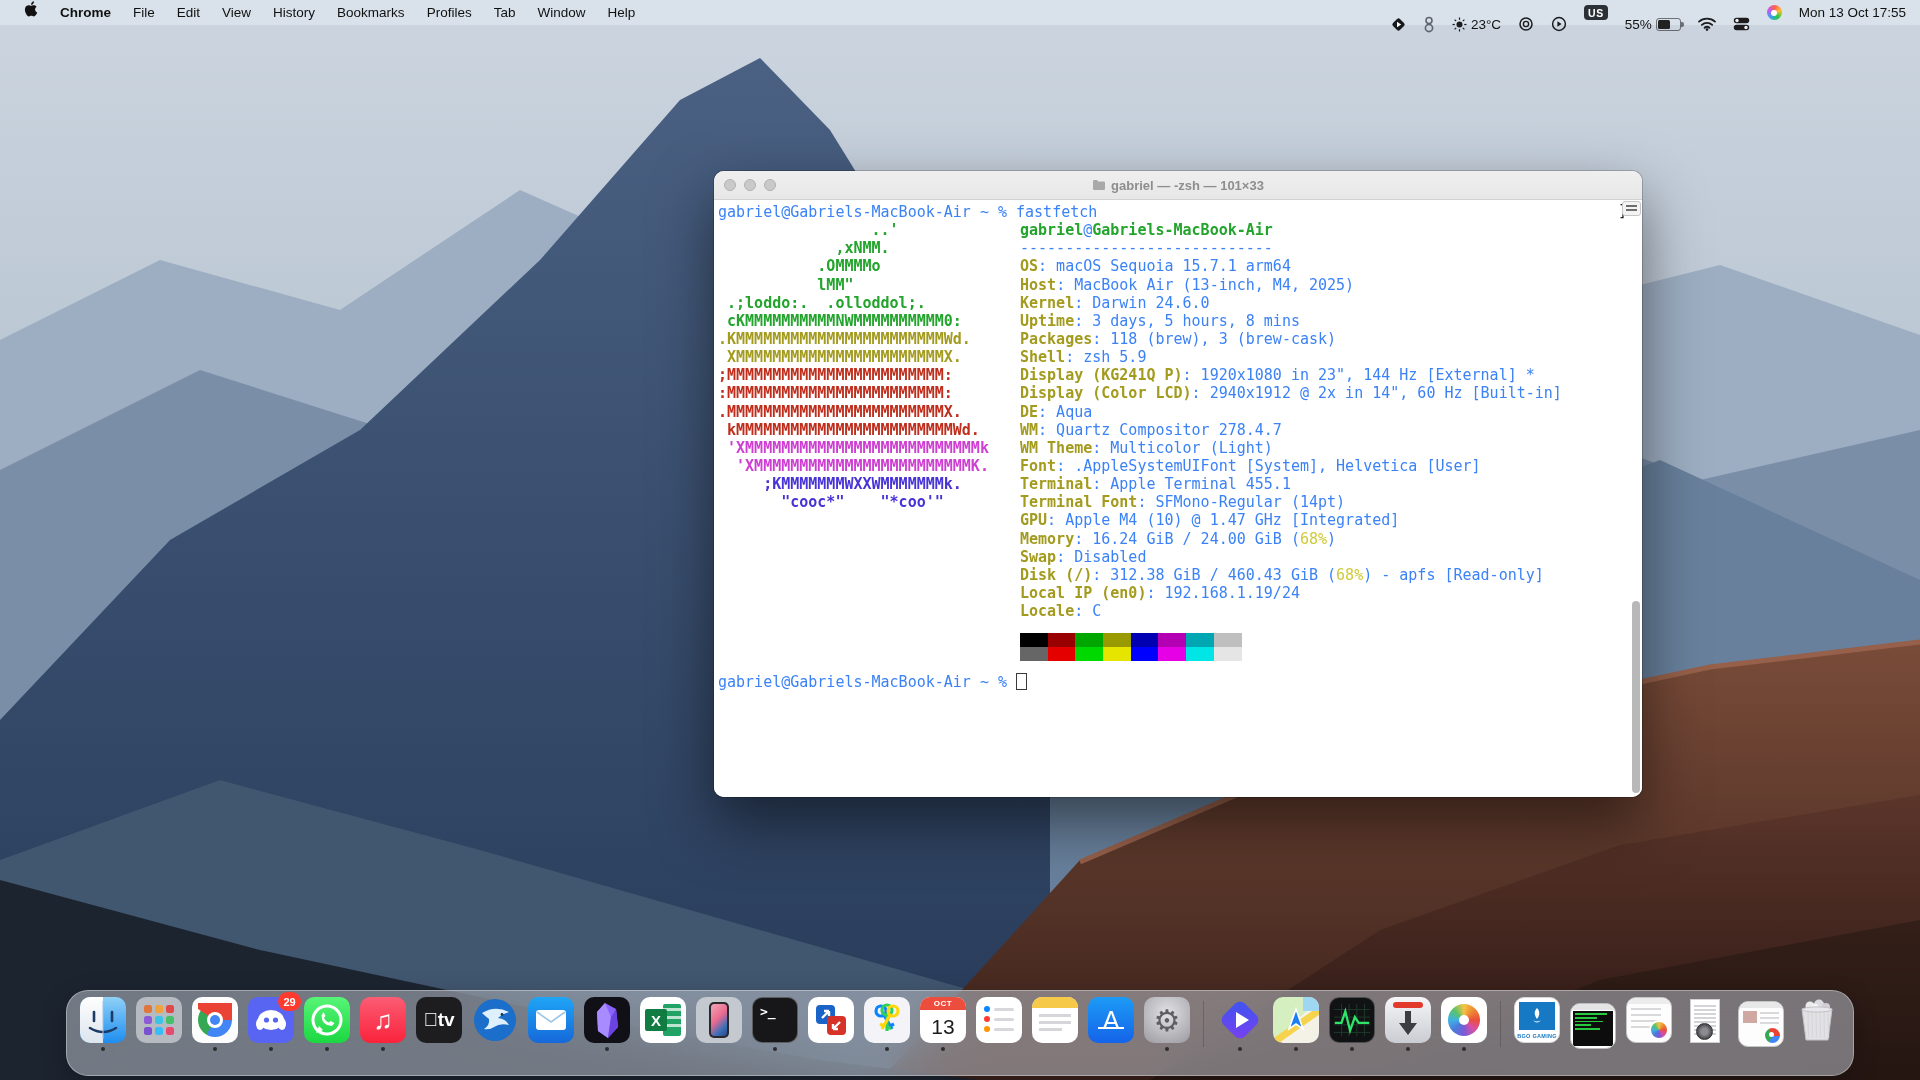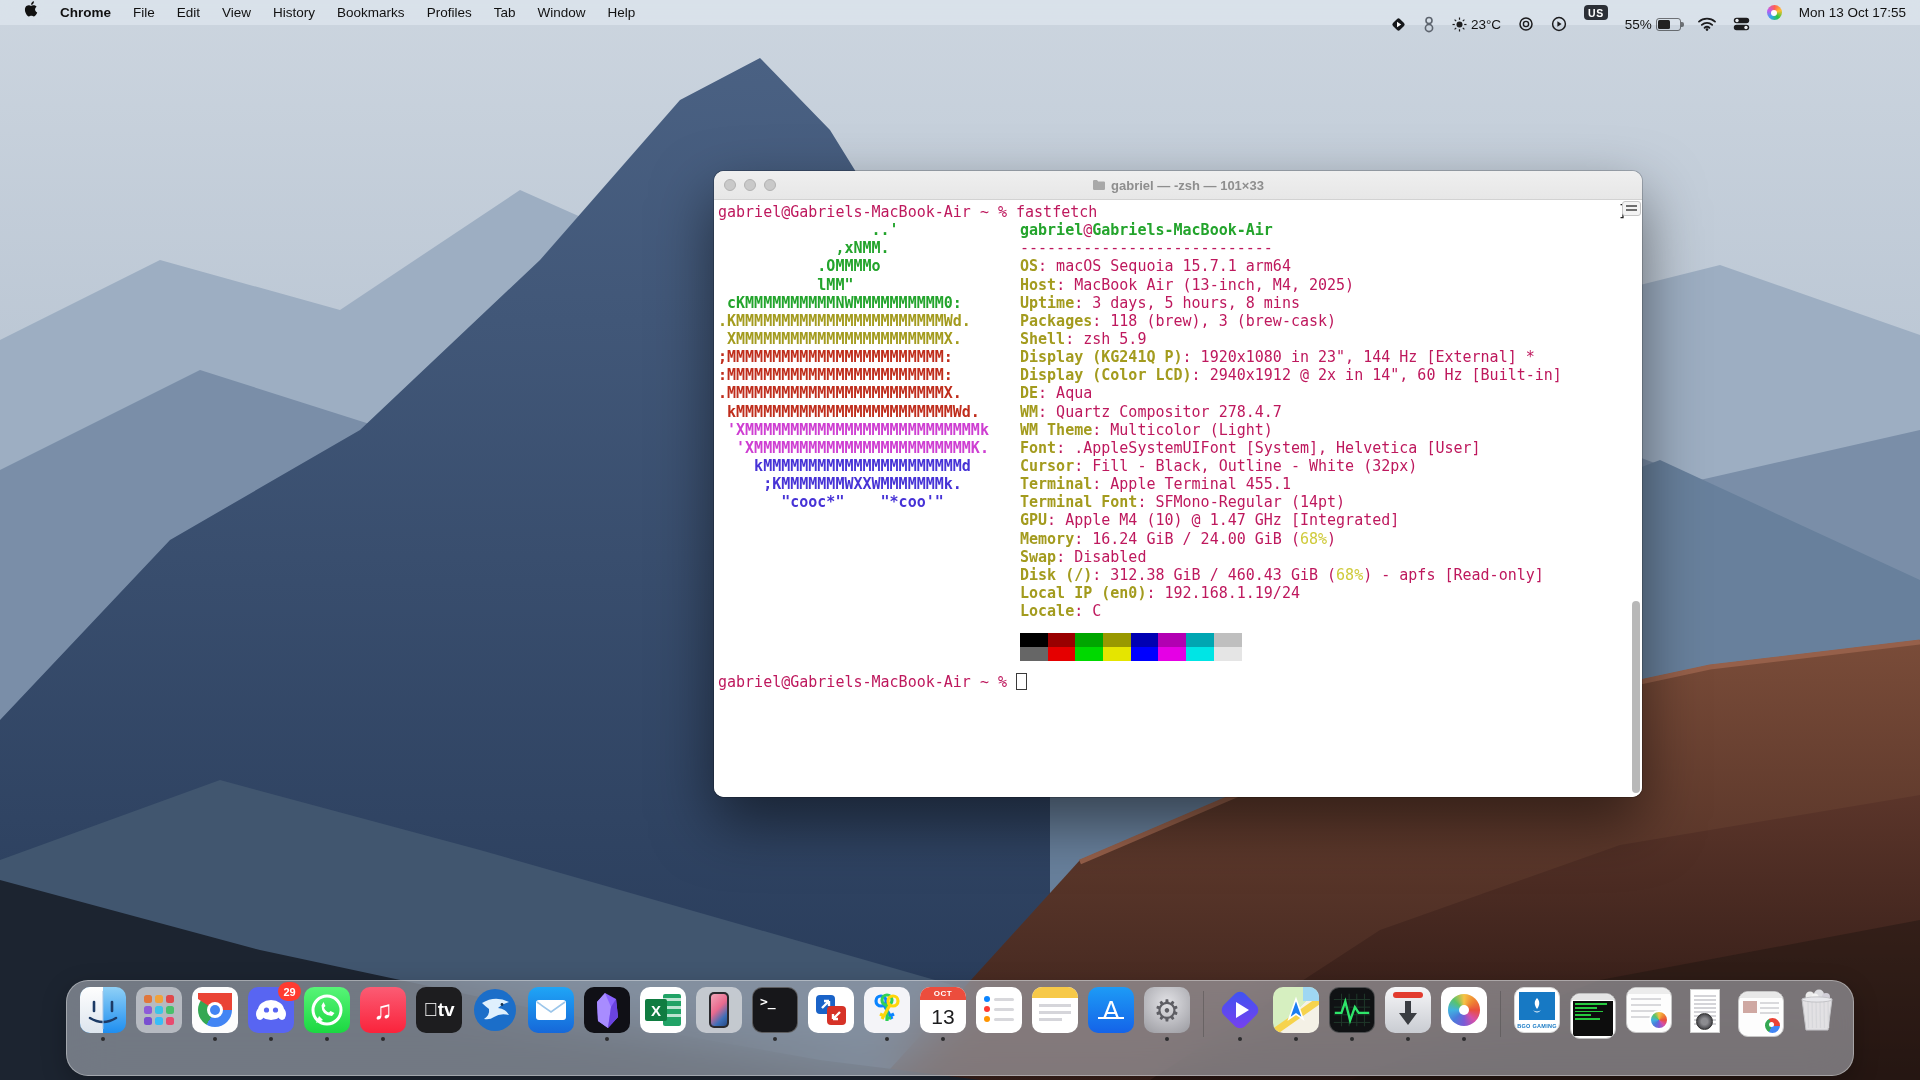--- a/index.html
+++ b/index.html
@@ -35,36 +35,36 @@
   .light{width:12px;height:12px;border-radius:50%;background:#c9c9c9;border:1px solid #b2b2b2;box-sizing:border-box;}
   #titlebar .title{position:absolute;left:0;right:0;text-align:center;color:#8e8e8e;
     font-size:13px;font-weight:700;display:flex;justify-content:center;align-items:center;gap:5px;}
   #termbody{position:relative;height:597px;background:#fff;padding:3px 0 0 4px;
     font-family:"DejaVu Sans Mono",monospace;font-size:15px;color:#000;cursor:text;}
   .line{height:18.15px;display:flex;white-space:pre;}
   .art{flex:0 0 302px;width:302px;font-weight:700;overflow:hidden;}
   .spacer13{height:13px;} .spacer12{height:12px;}
   .prow{display:flex;height:14px;}
   .prow span{width:27.7px;height:14px;display:inline-block;}
-  .c-k{color:#be185d}.c-g{color:#23a42c}.c-y{color:#a39b1e}.c-by{color:#cfca3a}
+  .c-k{color:#3b82f6}.c-g{color:#23a42c}.c-y{color:#a39b1e}.c-by{color:#cfca3a}
   .c-r{color:#bf2d1c}.c-m{color:#ce3ed2}.c-bl{color:#4733d6}.bold{font-weight:700}
   .cursorbox{display:inline-block;width:9px;height:15px;border:1.5px solid #3a3a3a;
     vertical-align:-2px;}
   #marginmark{position:absolute;top:2px;right:15px;color:#222;}
   #splitbtn{position:absolute;top:1px;right:1px;width:17px;height:13px;background:#f3f3f3;
     border:1px solid #c6c6c6;border-radius:3px;}
   #splitbtn:before,#splitbtn:after{content:"";position:absolute;left:3px;right:3px;height:1.5px;background:#6e6e6e;}
   #splitbtn:before{top:3px}#splitbtn:after{top:7px}
   #scrollthumb{position:absolute;right:2px;top:401px;width:8px;height:192px;
     border-radius:4px;background:rgba(0,0,0,.28);}
   
   #dock{position:absolute;left:50%;transform:translateX(-50%);bottom:4px;z-index:40;
     height:70px;border-radius:22px;background:rgba(185,191,200,.55);
     backdrop-filter:blur(25px);border:0.5px solid rgba(255,255,255,.35);
-    display:flex;align-items:flex-start;padding:6px 8px 18px 8px;box-shadow:0 8px 24px rgba(0,0,0,.25);}
+    display:flex;align-items:flex-start;padding:6px 8px 8px 8px;box-shadow:0 8px 24px rgba(0,0,0,.25);}
   .dock-item{position:relative;width:56px;height:62px;display:flex;flex-direction:column;align-items:center;}
   .ic{position:relative;width:46px;height:46px;border-radius:10px;overflow:hidden;box-sizing:border-box;}
   .ic.noclip{overflow:visible;border-radius:0;}
   .dot{width:4px;height:4px;border-radius:50%;background:#2c2c2e;margin-top:4px;visibility:hidden;}
   .running .dot{visibility:visible;}
   .dock-sep{width:17px;height:62px;position:relative;}
   .dock-sep:before{content:"";position:absolute;left:8px;top:4px;bottom:12px;width:1px;background:rgba(60,60,60,.35);}
   .badge{position:absolute;top:-5px;right:-7px;min-width:13px;height:19px;padding:0 5px;
     background:#ff3b30;color:#fff;border-radius:10px;font-size:11px;font-weight:700;
     display:flex;align-items:center;justify-content:center;z-index:2;}
@@ -209,30 +209,30 @@
   <div id="termbody">
     <span id="marginmark">]</span>
     <div id="splitbtn"></div>
     <div id="scrollthumb"></div>
     <div id="termlines">
           <div class="line"><span class="c-k">gabriel@Gabriels-MacBook-Air ~ % fastfetch</span></div>
           <div class="line"><span class="art"><span class="c-g">                 ..'</span></span><span class="info"><span class="c-g bold">gabriel</span><span class="c-k">@</span><span class="c-g bold">Gabriels-MacBook-Air</span></span></div>
           <div class="line"><span class="art"><span class="c-g">             ,xNMM.</span></span><span class="info"><span class="c-k">----------------------------</span></span></div>
           <div class="line"><span class="art"><span class="c-g">           .OMMMMo</span></span><span class="info"><span class="c-y bold">OS</span><span class="c-k">: macOS Sequoia 15.7.1 arm64</span></span></div>
           <div class="line"><span class="art"><span class="c-g">           lMM"</span></span><span class="info"><span class="c-y bold">Host</span><span class="c-k">: MacBook Air (13-inch, M4, 2025)</span></span></div>
+          <div class="line"><span class="art"><span class="c-g"> .;loddo:.  .olloddol;.</span></span><span class="info"><span class="c-y bold">Kernel</span><span class="c-k">: Darwin 24.6.0</span></span></div>
           <div class="line"><span class="art"><span class="c-g"> cKMMMMMMMMMMNWMMMMMMMMMM0:</span></span><span class="info"><span class="c-y bold">Uptime</span><span class="c-k">: 3 days, 5 hours, 8 mins</span></span></div>
           <div class="line"><span class="art"><span class="c-y">.KMMMMMMMMMMMMMMMMMMMMMMMWd.</span></span><span class="info"><span class="c-y bold">Packages</span><span class="c-k">: 118 (brew), 3 (brew-cask)</span></span></div>
           <div class="line"><span class="art"><span class="c-y"> XMMMMMMMMMMMMMMMMMMMMMMMX.</span></span><span class="info"><span class="c-y bold">Shell</span><span class="c-k">: zsh 5.9</span></span></div>
           <div class="line"><span class="art"><span class="c-r">;MMMMMMMMMMMMMMMMMMMMMMMM:</span></span><span class="info"><span class="c-y bold">Display (KG241Q P)</span><span class="c-k">: 1920x1080 in 23", 144 Hz [External] *</span></span></div>
           <div class="line"><span class="art"><span class="c-r">:MMMMMMMMMMMMMMMMMMMMMMMM:</span></span><span class="info"><span class="c-y bold">Display (Color LCD)</span><span class="c-k">: 2940x1912 @ 2x in 14", 60 Hz [Built-in]</span></span></div>
           <div class="line"><span class="art"><span class="c-r">.MMMMMMMMMMMMMMMMMMMMMMMMX.</span></span><span class="info"><span class="c-y bold">DE</span><span class="c-k">: Aqua</span></span></div>
           <div class="line"><span class="art"><span class="c-r"> kMMMMMMMMMMMMMMMMMMMMMMMMWd.</span></span><span class="info"><span class="c-y bold">WM</span><span class="c-k">: Quartz Compositor 278.4.7</span></span></div>
           <div class="line"><span class="art"><span class="c-m"> 'XMMMMMMMMMMMMMMMMMMMMMMMMMMk</span></span><span class="info"><span class="c-y bold">WM Theme</span><span class="c-k">: Multicolor (Light)</span></span></div>
           <div class="line"><span class="art"><span class="c-m">  'XMMMMMMMMMMMMMMMMMMMMMMMMK.</span></span><span class="info"><span class="c-y bold">Font</span><span class="c-k">: .AppleSystemUIFont [System], Helvetica [User]</span></span></div>
-          <div class="line"><span class="art"><span class="c-bl">    kMMMMMMMMMMMMMMMMMMMMMMd</span></span><span class="info"><span class="c-y bold">Cursor</span><span class="c-k">: Fill - Black, Outline - White (32px)</span></span></div>
           <div class="line"><span class="art"><span class="c-bl">     ;KMMMMMMMWXXWMMMMMMMk.</span></span><span class="info"><span class="c-y bold">Terminal</span><span class="c-k">: Apple Terminal 455.1</span></span></div>
           <div class="line"><span class="art"><span class="c-bl">       "cooc*"    "*coo'"</span></span><span class="info"><span class="c-y bold">Terminal Font</span><span class="c-k">: SFMono-Regular (14pt)</span></span></div>
           <div class="line"><span class="art"></span><span class="info"><span class="c-y bold">GPU</span><span class="c-k">: Apple M4 (10) @ 1.47 GHz [Integrated]</span></span></div>
           <div class="line"><span class="art"></span><span class="info"><span class="c-y bold">Memory</span><span class="c-k">: 16.24 GiB / 24.00 GiB (</span><span class="c-by">68%</span><span class="c-k">)</span></span></div>
           <div class="line"><span class="art"></span><span class="info"><span class="c-y bold">Swap</span><span class="c-k">: Disabled</span></span></div>
           <div class="line"><span class="art"></span><span class="info"><span class="c-y bold">Disk (/)</span><span class="c-k">: 312.38 GiB / 460.43 GiB (</span><span class="c-by">68%</span><span class="c-k">) - apfs [Read-only]</span></span></div>
           <div class="line"><span class="art"></span><span class="info"><span class="c-y bold">Local IP (en0)</span><span class="c-k">: 192.168.1.19/24</span></span></div>
           <div class="line"><span class="art"></span><span class="info"><span class="c-y bold">Locale</span><span class="c-k">: C</span></span></div>
           <div class="spacer13"></div>
           <div class="prow" style="margin-left: 302px;">

